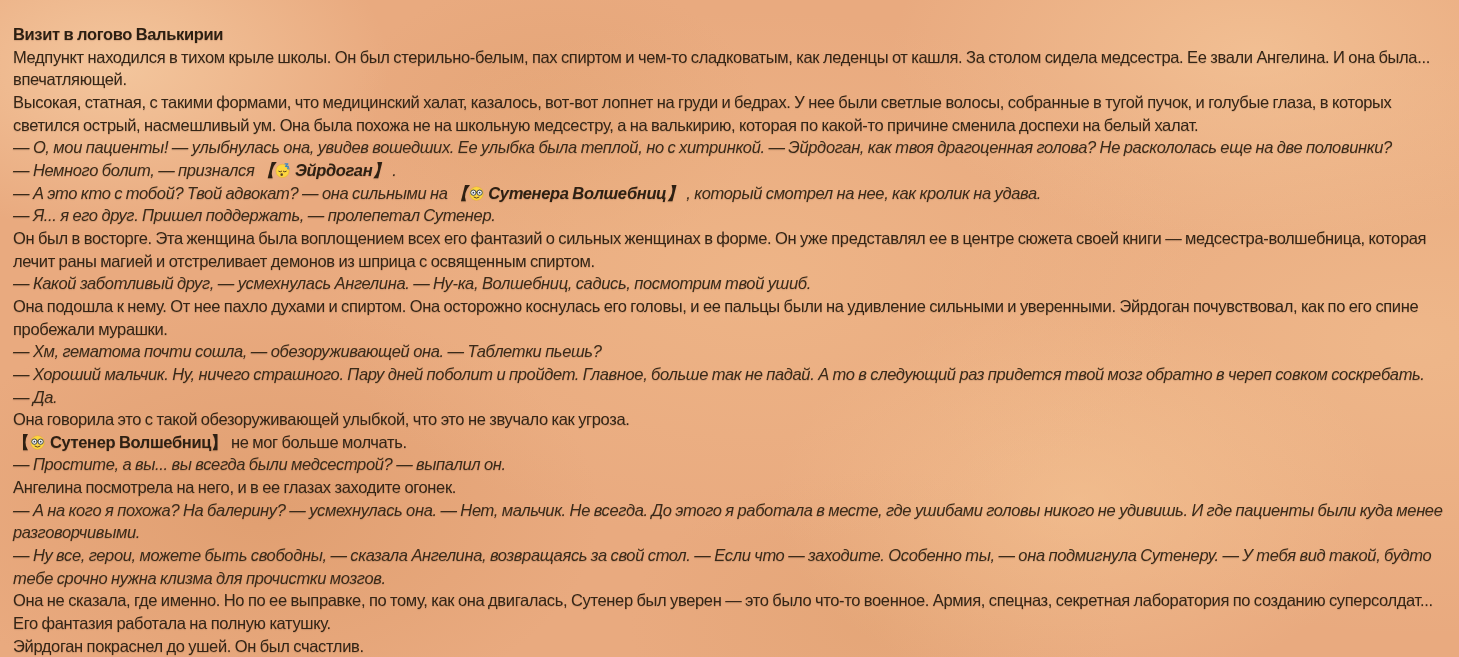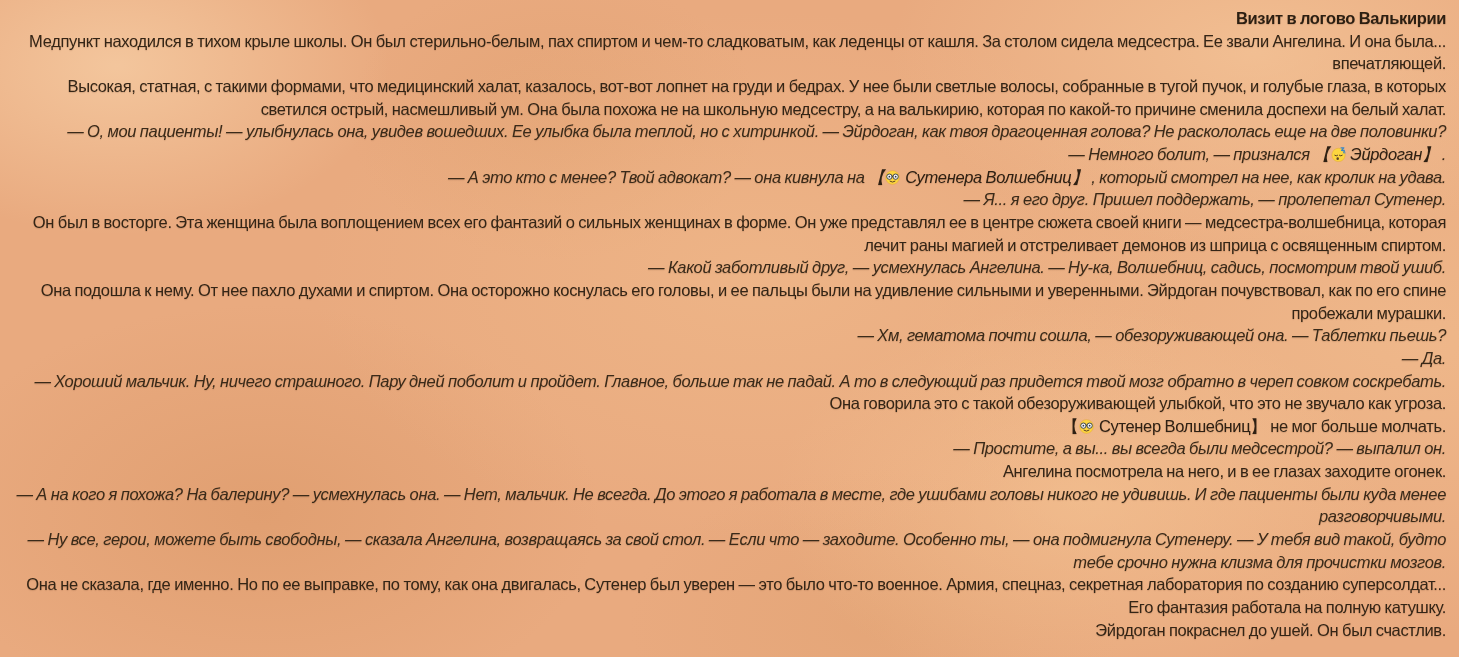--- a/index.html
+++ b/index.html
@@ -13,36 +13,35 @@
       radial-gradient(ellipse 640px 380px at 52% 42%, rgba(242,190,142,.50), transparent 70%),
       radial-gradient(ellipse 520px 320px at 18% 78%, rgba(214,146,96,.45),  transparent 65%),
       radial-gradient(ellipse 470px 300px at 74% 76%, rgba(247,202,152,.50), transparent 65%),
       radial-gradient(ellipse 320px 220px at 38% 18%, rgba(221,157,107,.40), transparent 65%),
       radial-gradient(ellipse 720px 420px at 97% 52%, rgba(245,199,151,.45), transparent 70%),
       radial-gradient(ellipse 380px 240px at 60% 95%, rgba(222,160,110,.40), transparent 65%);
   }
   .page {
     box-sizing: border-box;
     width: 100%; height: 100%;
-    padding: 7px 13px 0 13px;
-    text-align: right;
+    padding: 23px 13px 0 13px;
   }
   .para {
     margin: 0;
     font-size: 16.5px;
     line-height: 22.66px;
     letter-spacing: -0.35px;
     color: #342516;
     text-shadow: 0 1px 1px rgba(90,50,25,0.18);
     word-spacing: -0.5px;
   }
   .para.title  { font-weight: 700; color: #2c1f12; }
   .para.italic { font-style: italic; color: #3a2a19; }
   .tag {
-    font-weight: 400;
+    font-weight: 700;
     white-space: nowrap;
     color: #2e2013;
   }
   .tag .emoji-icon {
     display: inline-block;
     width: 15px; height: 15px;
     vertical-align: -2px;
     margin: 0 1px;
   }
 </style>
@@ -56,36 +55,36 @@
       <div class="para normal"><span>Высокая, статная, с такими формами, что медицинский халат, казалось, вот-вот лопнет на груди и бедрах. У нее были светлые волосы, собранные в тугой пучок, и голубые глаза, в которых светился острый, насмешливый ум. Она была похожа не на школьную медсестру, а на валькирию, которая по какой-то причине сменила доспехи на белый халат.</span></div>
       <div class="para italic"><span>— О, мои пациенты! — улыбнулась она, увидев вошедших. Ее улыбка была теплой, но с хитринкой. — Эйрдоган, как твоя драгоценная голова? Не раскололась еще на две половинки?</span></div>
       <div class="para italic"><span>— Немного болит, — признался </span><span class="tag">【<svg class="emoji-icon" viewBox="0 0 36 36" aria-hidden="true">
     <circle cx="18" cy="19" r="16" fill="#FCD53F" stroke="#E0A32E" stroke-width="1"></circle>
     <path d="M9 20 q3.5 3 7 0" fill="none" stroke="#5d4326" stroke-width="2.4" stroke-linecap="round"></path>
     <path d="M20 20 q3.5 3 7 0" fill="none" stroke="#5d4326" stroke-width="2.4" stroke-linecap="round"></path>
     <ellipse cx="16" cy="28" rx="3" ry="3.4" fill="#5d4326"></ellipse>
     <path d="M24 2 h7 l-6 6 h7" fill="none" stroke="#3B88C3" stroke-width="2.6" stroke-linecap="round" stroke-linejoin="round"></path>
     <path d="M29 10 h4.5 l-4 4 h4.5" fill="none" stroke="#3B88C3" stroke-width="2.2" stroke-linecap="round" stroke-linejoin="round"></path>
   </svg>&nbsp;Эйрдоган】</span><span> .</span></div>
-      <div class="para italic"><span>— А это кто с менее? Твой адвокат? — она кивнула на </span><span class="tag">【<svg class="emoji-icon" viewBox="0 0 36 36" aria-hidden="true">
+      <div class="para italic"><span>— А это кто с тобой? Твой адвокат? — она сильными на </span><span class="tag">【<svg class="emoji-icon" viewBox="0 0 36 36" aria-hidden="true">
     <circle cx="18" cy="18" r="16.5" fill="#FCD53F" stroke="#E0A32E" stroke-width="1"></circle>
     <circle cx="10.5" cy="16" r="6.4" fill="#F5F8FA" stroke="#31373D" stroke-width="2.2"></circle>
     <circle cx="25.5" cy="16" r="6.4" fill="#F5F8FA" stroke="#31373D" stroke-width="2.2"></circle>
     <path d="M16.9 15 h2.2" stroke="#31373D" stroke-width="2.2" stroke-linecap="round"></path>
     <circle cx="10.5" cy="16" r="2.1" fill="#31373D"></circle>
     <circle cx="25.5" cy="16" r="2.1" fill="#31373D"></circle>
     <path d="M12 27 q6 4.5 12 0" fill="none" stroke="#5d4326" stroke-width="2.4" stroke-linecap="round"></path>
   </svg>&nbsp;Сутенера Волшебниц】</span><span> , который смотрел на нее, как кролик на удава.</span></div>
       <div class="para italic"><span>— Я... я его друг. Пришел поддержать, — пролепетал Сутенер.</span></div>
       <div class="para normal"><span>Он был в восторге. Эта женщина была воплощением всех его фантазий о сильных женщинах в форме. Он уже представлял ее в центре сюжета своей книги — медсестра-волшебница, которая лечит раны магией и отстреливает демонов из шприца с освященным спиртом.</span></div>
       <div class="para italic"><span>— Какой заботливый друг, — усмехнулась Ангелина. — Ну-ка, Волшебниц, садись, посмотрим твой ушиб.</span></div>
       <div class="para normal"><span>Она подошла к нему. От нее пахло духами и спиртом. Она осторожно коснулась его головы, и ее пальцы были на удивление сильными и уверенными. Эйрдоган почувствовал, как по его спине пробежали мурашки.</span></div>
       <div class="para italic"><span>— Хм, гематома почти сошла, — обезоруживающей она. — Таблетки пьешь?</span></div>
+      <div class="para italic"><span>— Хороший мальчик. Ну, ничего страшного. Пару дней поболит и пройдет. Главное, больше так не падай. А то в следующий раз придется твой мозг обратно в череп совком соскребать.</span></div>
       <div class="para italic"><span>— Да.</span></div>
-      <div class="para italic"><span>— Хороший мальчик. Ну, ничего страшного. Пару дней поболит и пройдет. Главное, больше так не падай. А то в следующий раз придется твой мозг обратно в череп совком соскребать.</span></div>
       <div class="para normal"><span>Она говорила это с такой обезоруживающей улыбкой, что это не звучало как угроза.</span></div>
       <div class="para normal"><span class="tag">【<svg class="emoji-icon" viewBox="0 0 36 36" aria-hidden="true">
     <circle cx="18" cy="18" r="16.5" fill="#FCD53F" stroke="#E0A32E" stroke-width="1"></circle>
     <circle cx="10.5" cy="16" r="6.4" fill="#F5F8FA" stroke="#31373D" stroke-width="2.2"></circle>
     <circle cx="25.5" cy="16" r="6.4" fill="#F5F8FA" stroke="#31373D" stroke-width="2.2"></circle>
     <path d="M16.9 15 h2.2" stroke="#31373D" stroke-width="2.2" stroke-linecap="round"></path>
     <circle cx="10.5" cy="16" r="2.1" fill="#31373D"></circle>
     <circle cx="25.5" cy="16" r="2.1" fill="#31373D"></circle>
     <path d="M12 27 q6 4.5 12 0" fill="none" stroke="#5d4326" stroke-width="2.4" stroke-linecap="round"></path>
   </svg>&nbsp;Сутенер Волшебниц】</span><span>  не мог больше молчать.</span></div>

